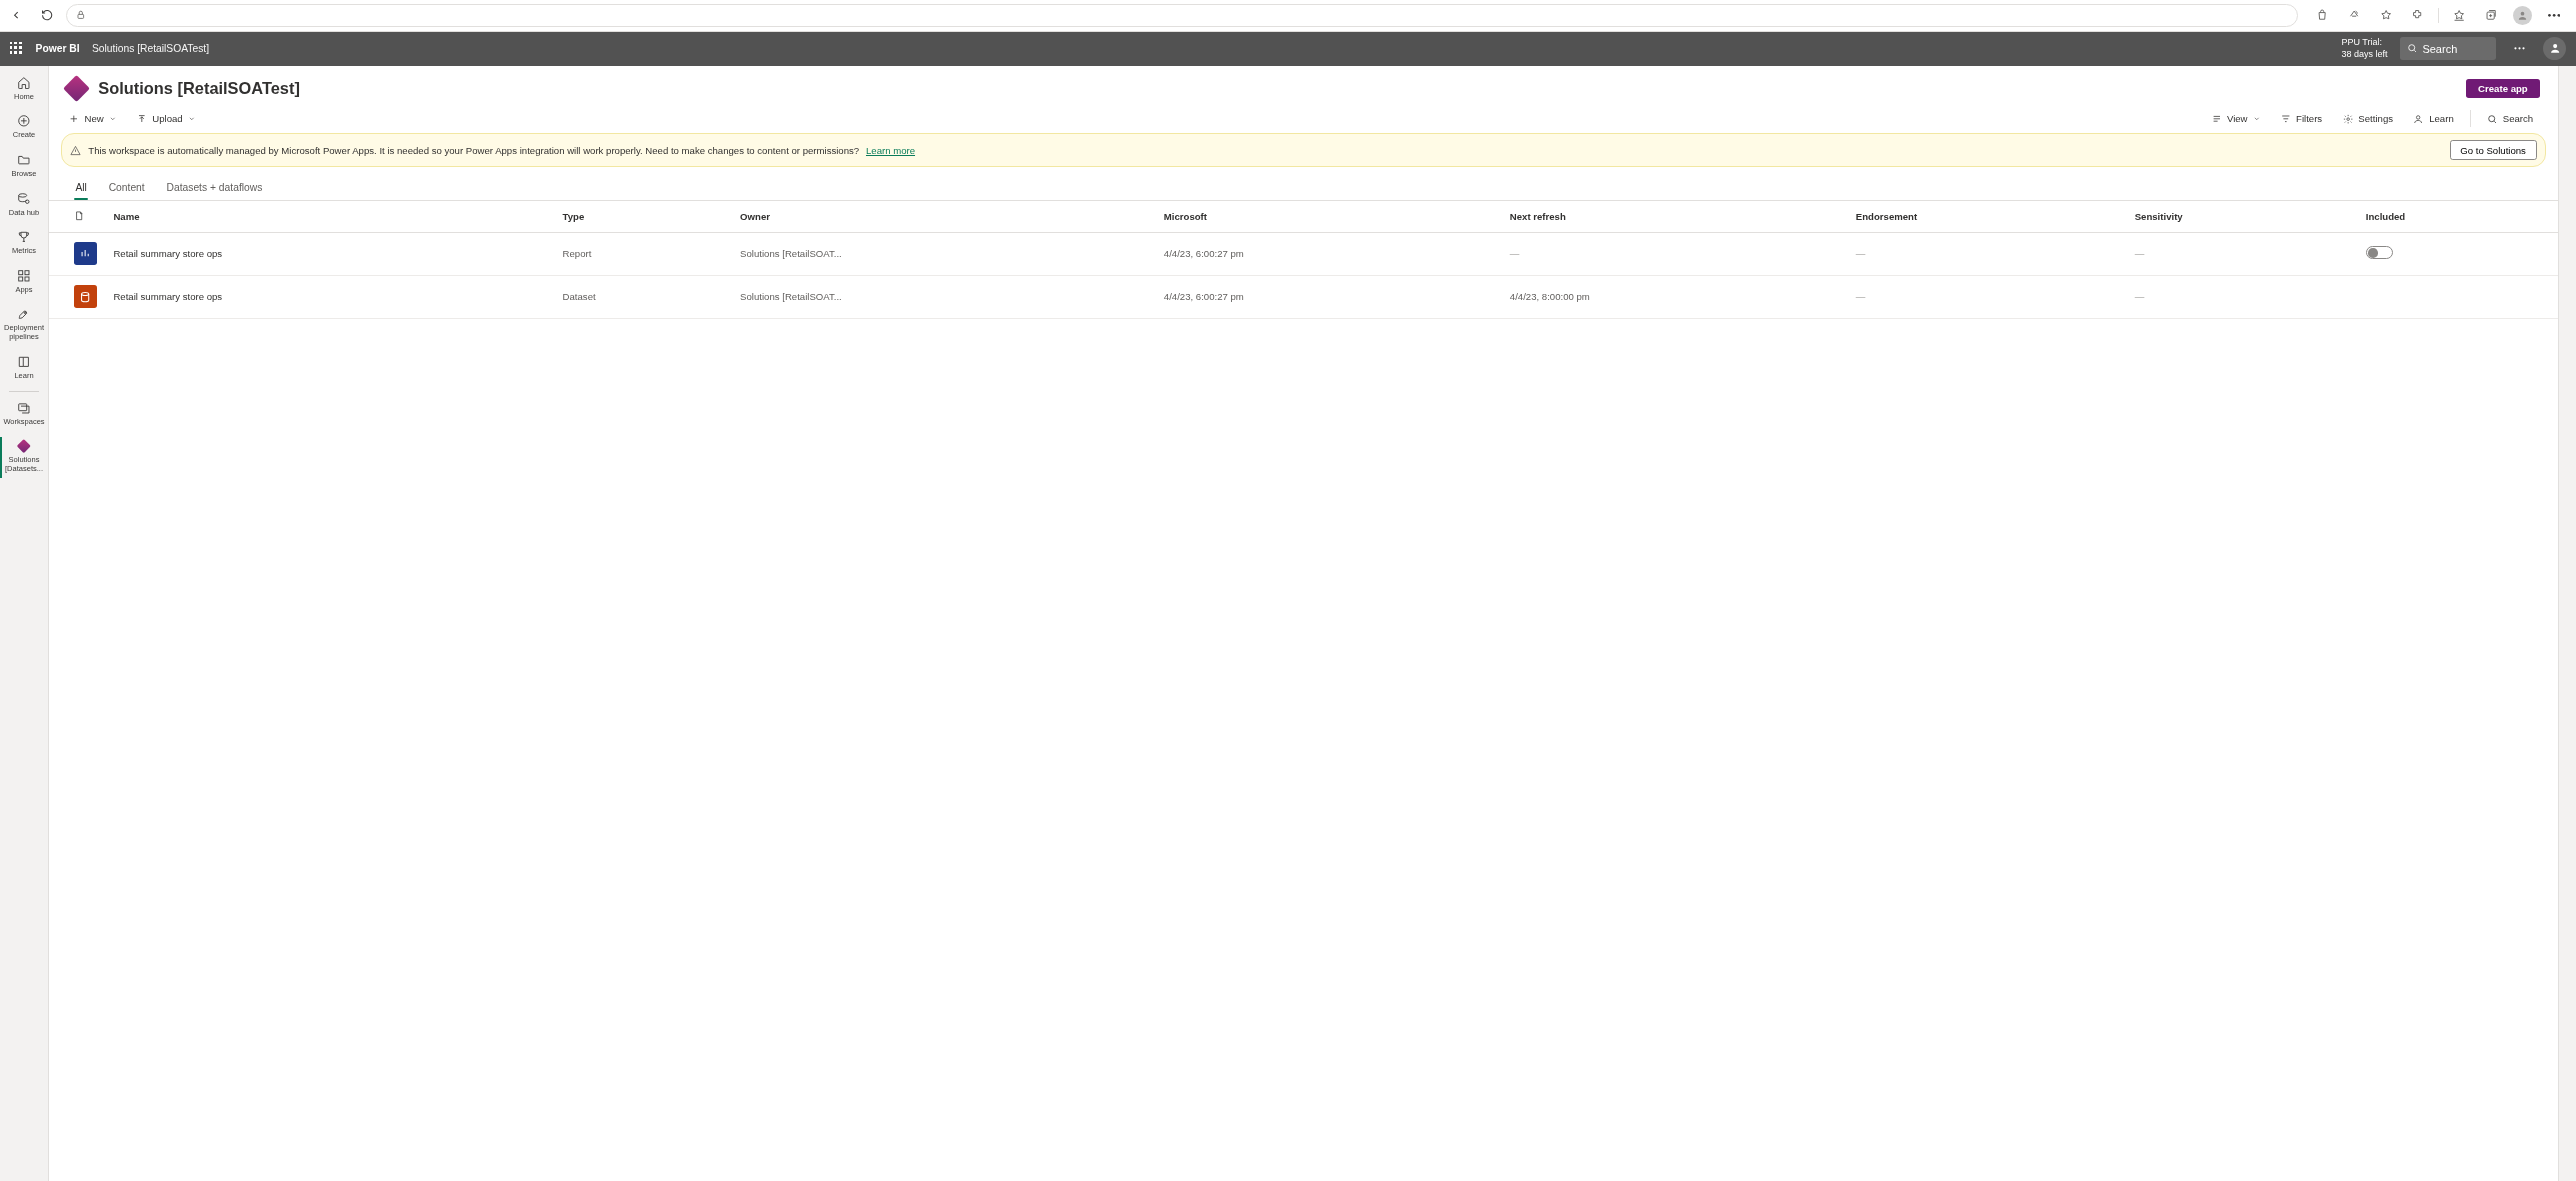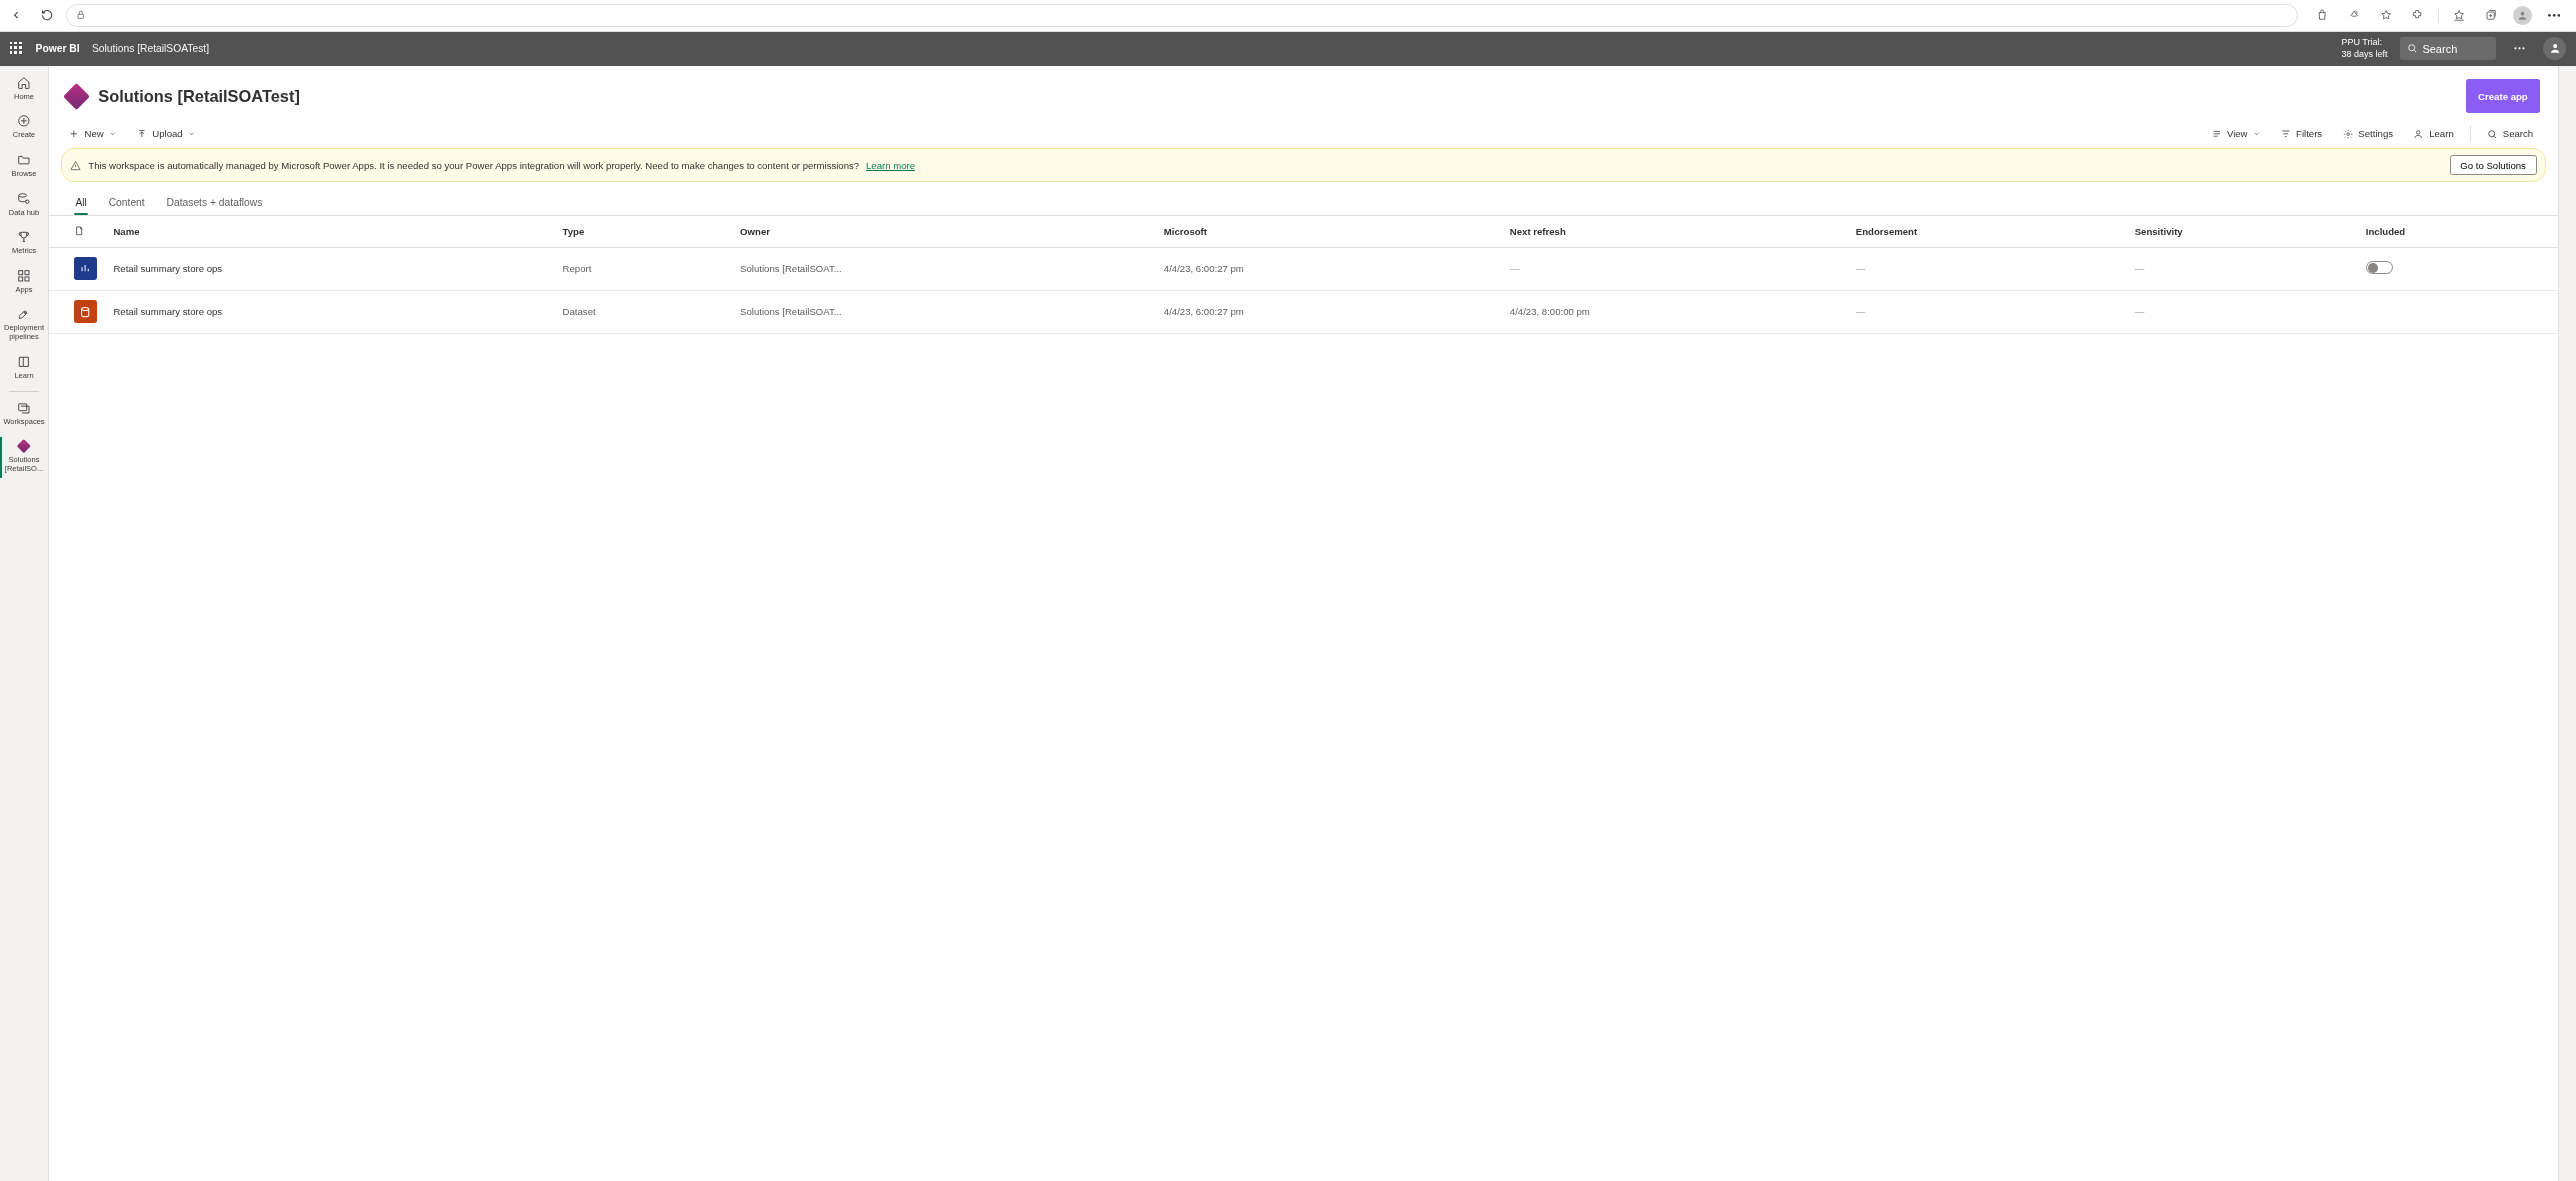--- a/index.html
+++ b/index.html
@@ -54,21 +54,21 @@
   .nav-item.active::before { content:""; position:absolute; left:0; top:2.7px; bottom:2.7px; width:2.1px; background:#0a7c5a; }
   .ws-diam { width:9.6px; height:9.6px; background:linear-gradient(135deg,#b83280,#742774); transform:rotate(45deg); border-radius:1.4px; }
 
   
   .main { flex:1; background:#fff; display:flex; flex-direction:column; overflow:hidden; }
 
   .page-header { display:flex; align-items:center; padding:13.7px 18px 6.8px; gap:12.3px; }
   .pg-diam { width:19px; height:19px; background:linear-gradient(135deg,#b83280,#742774); transform:rotate(45deg); border-radius:2.1px; flex:none; }
   .page-title { font-size:16.4px; font-weight:600; }
   .create-app-btn {
-    height:34px; padding:0 12.3px; background:#8b5cf6; color:#fff; border:none; border-radius:2.7px;
+    height:19px; padding:0 12.3px; background:#701a75; color:#fff; border:none; border-radius:2.7px;
     font-size:9.6px; font-weight:600; cursor:pointer;
   }
 
   .cmdbar { display:flex; align-items:center; padding:4.1px 18px 4.1px 13.7px; gap:6.8px; border-bottom:0.7px solid transparent; }
   .cmd { display:flex; align-items:center; gap:5.5px; padding:4.1px 6.8px; border-radius:2.7px; cursor:pointer; font-size:9.6px; }
   .vsep { width:0.7px; height:16.4px; background:#e1dfdd; margin:0 2.7px; }
 
   .banner {
     background:#fffbe6; border:0.7px solid #f2e7a1; border-radius:13px;
     margin:0 12.3px; padding:5.5px 8.2px; display:flex; align-items:center; gap:6.8px; font-size:9.6px;
@@ -298,21 +298,21 @@
             <rect x="3" y="5" width="14" height="12" rx="1"></rect>
             <path d="M7 9h14v12H9"></path>
           </svg>
         </div>
       <span>Workspaces</span>
     </div>
     <div class="nav-item active">
       <div class="ic">
           <div class="ws-diam"></div>
         </div>
-      <span>Solutions [RetailSO...</span>
+      <span>Solutions [Datasets...</span>
     </div>
   </div>
 
   <div class="main">
 
     <div class="page-header">
       <div class="pg-diam"></div>
       <div class="page-title">Solutions [RetailSOATest]</div>
       <div class="hspacer"></div>
       <button class="create-app-btn">Create app</button>

